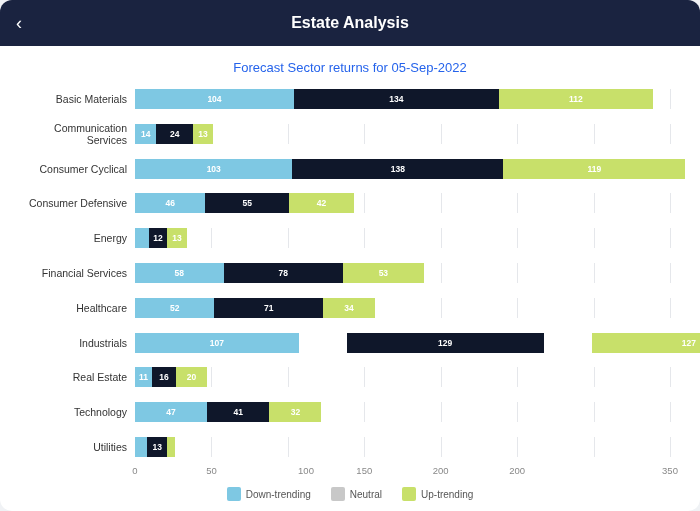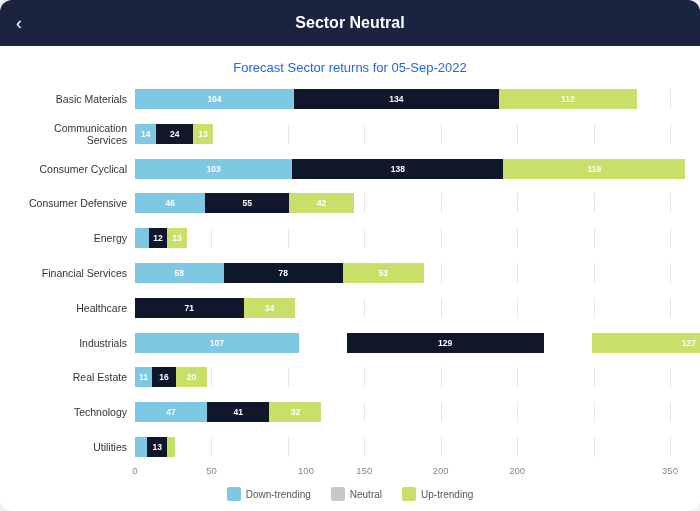--- a/index.html
+++ b/index.html
@@ -134,40 +134,40 @@
       width: 1px;
       background: #e5e7eb;
     }
   </style>
 </head>
 <body>
 
 <div class="container">
   <div class="header">
     <span class="back-btn">‹</span>
-    <span class="header-title">Sector Neutral</span>
+    <span class="header-title">Estate Analysis</span>
   </div>
   <div class="chart-area">
     <div class="chart-subtitle">Forecast Sector returns for 05-Sep-2022</div>
     <div class="chart-body">
       <div class="rows-area" id="rows-area">
           <div class="bar-row">
             <div class="row-label">Basic Materials</div>
             <div class="bars-outer" style="position: relative; flex: 1 1 0%; display: flex; align-items: center;">
               <div class="grid-line" style="left: 76.4286px;"></div>
               <div class="grid-line" style="left: 152.857px;"></div>
               <div class="grid-line" style="left: 229.286px;"></div>
               <div class="grid-line" style="left: 305.714px;"></div>
               <div class="grid-line" style="left: 382.143px;"></div>
               <div class="grid-line" style="left: 458.571px;"></div>
               <div class="grid-line" style="left: 535px;"></div>
               <div class="bar-group" style="position: relative; z-index: 1;">
                 <div class="bar-seg down" style="width: 158.971px;">104</div>
                 <div class="bar-seg neutral" style="width: 204.829px;">134</div>
-                <div class="bar-seg up" style="width: 138px;">112</div>
+                <div class="bar-seg up" style="width: 154px;">112</div>
               </div>
             </div>
           </div>
           <div class="bar-row">
             <div class="row-label">Communication Services</div>
             <div class="bars-outer" style="position: relative; flex: 1 1 0%; display: flex; align-items: center;">
               <div class="grid-line" style="left: 76.4286px;"></div>
               <div class="grid-line" style="left: 152.857px;"></div>
               <div class="grid-line" style="left: 229.286px;"></div>
               <div class="grid-line" style="left: 305.714px;"></div>
@@ -253,20 +253,21 @@
             <div class="row-label">Healthcare</div>
             <div class="bars-outer" style="position: relative; flex: 1 1 0%; display: flex; align-items: center;">
               <div class="grid-line" style="left: 76.4286px;"></div>
               <div class="grid-line" style="left: 152.857px;"></div>
               <div class="grid-line" style="left: 229.286px;"></div>
               <div class="grid-line" style="left: 305.714px;"></div>
               <div class="grid-line" style="left: 382.143px;"></div>
               <div class="grid-line" style="left: 458.571px;"></div>
               <div class="grid-line" style="left: 535px;"></div>
               <div class="bar-group" style="position: relative; z-index: 1;">
+                <div class="bar-seg down" style="width: 79.4857px;">52</div>
                 <div class="bar-seg neutral" style="width: 108.529px;">71</div>
                 <div class="bar-seg up" style="width: 51.9714px;">34</div>
               </div>
             </div>
           </div>
           <div class="bar-row">
             <div class="row-label">Industrials</div>
             <div class="bars-outer" style="position: relative; flex: 1 1 0%; display: flex; align-items: center;">
               <div class="grid-line" style="left: 76.4286px;"></div>
               <div class="grid-line" style="left: 152.857px;"></div>

